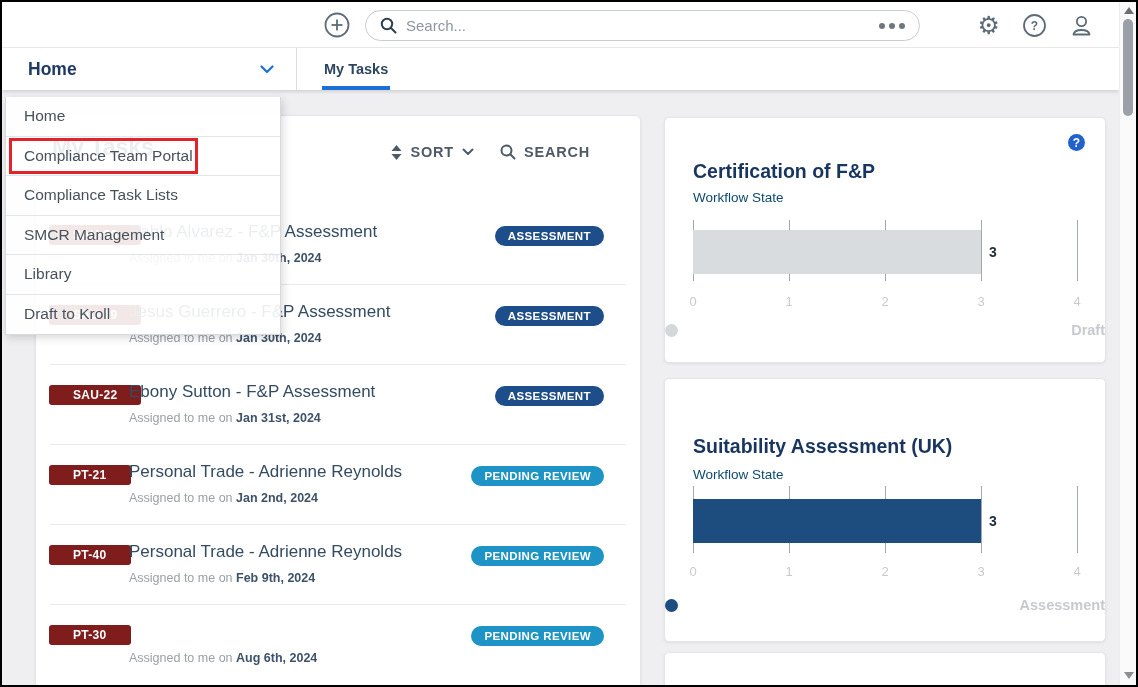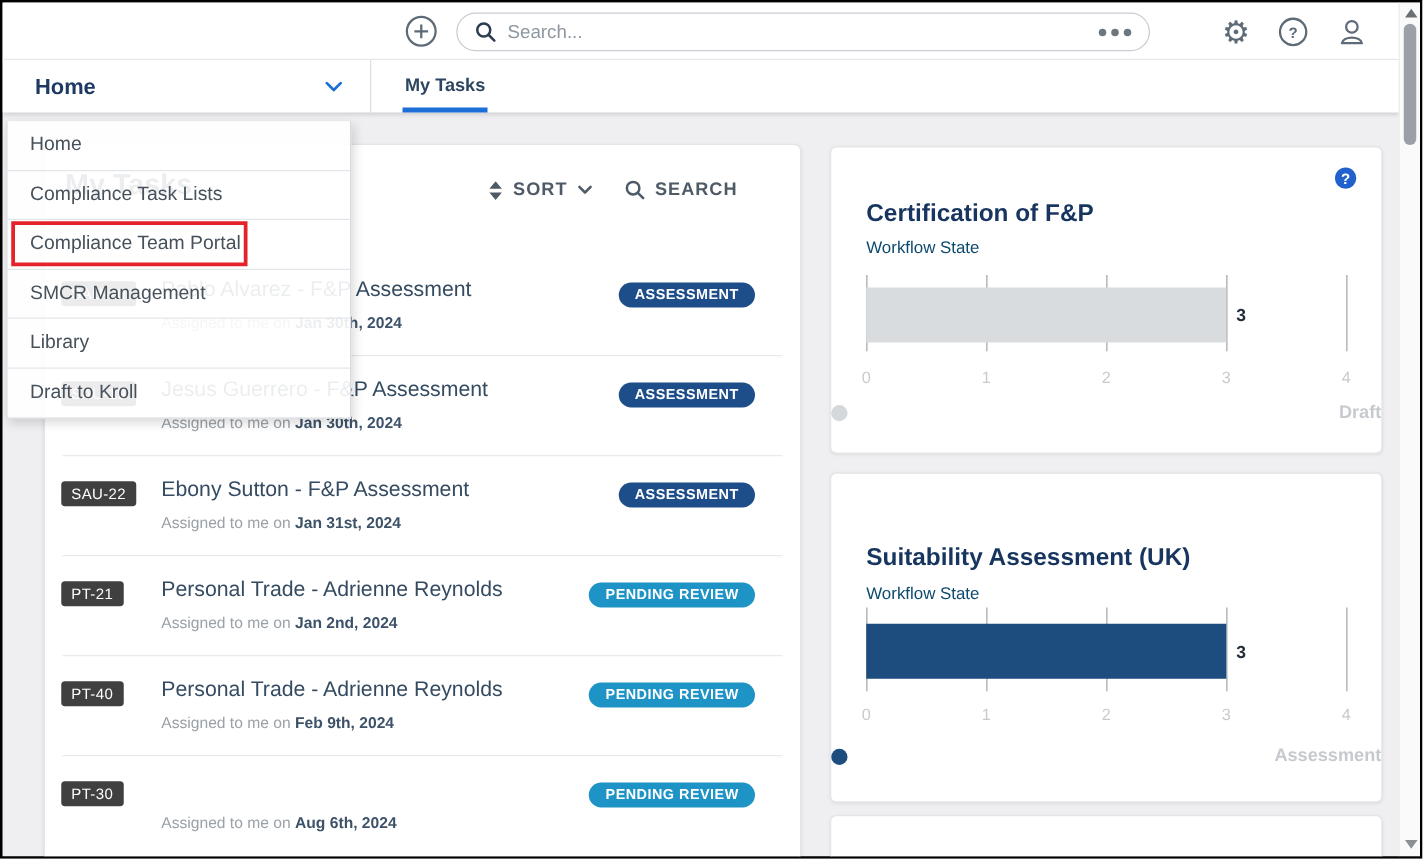--- a/index.html
+++ b/index.html
@@ -56,22 +56,22 @@
   .task-controls { position:absolute; top:28px; right:50px; display:flex; align-items:center; gap:26px; }
   .ctrl { display:flex; align-items:center; gap:8px; cursor:pointer;
     font-size:14.5px; font-weight:600; letter-spacing:0.8px; color:#4e5a66; }
   
   .task-rows { position:absolute; left:0; top:95px; right:0; }
   .task-row { position:relative; height:80px; cursor:pointer; }
   .task-row:not(:last-child)::after {
     content:""; position:absolute; left:14px; right:14px; top:73px; height:1px; background:#e8eaec;
   }
   .row-id {
-    position:absolute; left:13px; top:14px; background:#404040; color:#fff;
-    font-size:12px; font-weight:normal; padding:3px 8px; border-radius:3px; letter-spacing:0.3px;
+    position:absolute; left:13px; top:14px; background:#7f1d1d; color:#fff;
+    font-size:12px; font-weight:bold; padding:3px 24px; border-radius:3px; letter-spacing:0.3px;
   }
   .row-title { position:absolute; left:93px; top:11px; font-size:17px; color:#344b61; white-space:nowrap; }
   .row-date { position:absolute; left:93px; top:40px; font-size:12.5px; color:#9aa1a7; }
   .row-date b { color:#3d5269; }
   .pill {
     position:absolute; right:36px; top:15px; height:20px; border-radius:11px;
     color:#fff; font-size:11.5px; font-weight:bold; letter-spacing:0.4px;
     display:flex; align-items:center; padding:0 13px;
   }
   
@@ -274,25 +274,25 @@
         <span class="ltext">Assessment</span>
       </div>
     </div>
   <div class="card chart-card-3"></div>
 
   <div class="dropdown-menu" id="dropdown-menu">
       <div class="menu-item">
         <span class="mlabel">Home</span>
       </div>
       <div class="menu-item">
-        <span class="mlabel">Compliance Task Lists</span>
-      </div>
-      <div class="menu-item">
         <span class="mlabel">Compliance Team Portal</span>
         <div class="highlight-box" style="border-color: rgb(227, 34, 42);"></div>
+      </div>
+      <div class="menu-item">
+        <span class="mlabel">Compliance Task Lists</span>
       </div>
       <div class="menu-item">
         <span class="mlabel">SMCR Management</span>
       </div>
       <div class="menu-item">
         <span class="mlabel">Library</span>
       </div>
       <div class="menu-item">
         <span class="mlabel">Draft to Kroll</span>
       </div>

